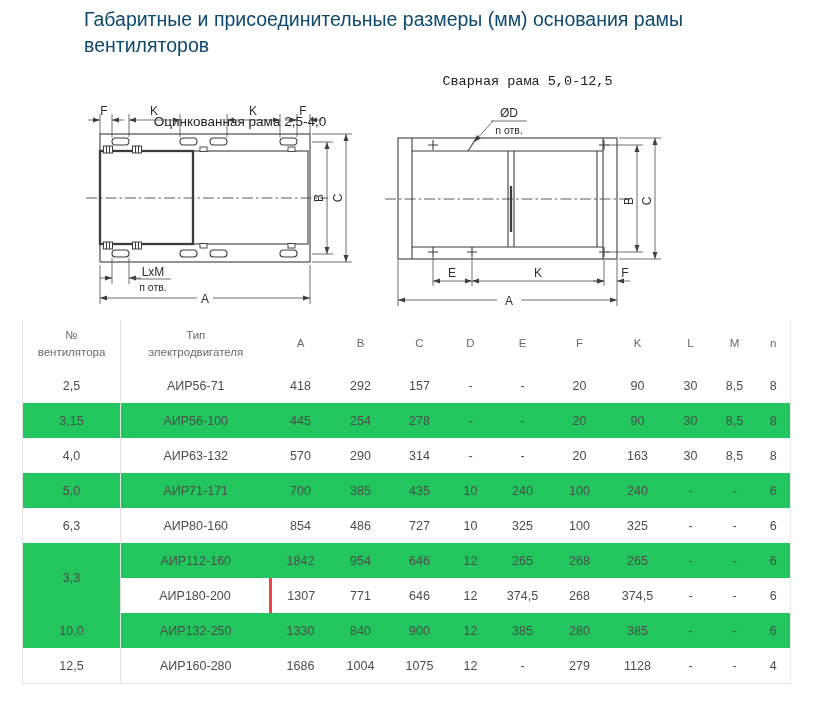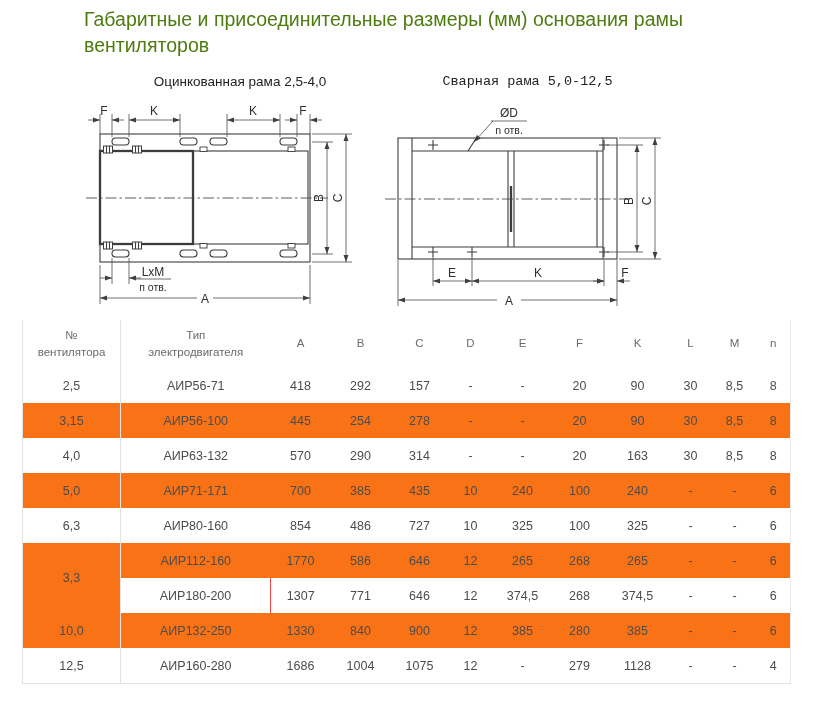--- a/index.html
+++ b/index.html
@@ -3,27 +3,27 @@
 <meta charset="utf-8">
 <style>
   html,body{margin:0;padding:0;background:#fff;}
   body{
     width:818px;height:702px;position:relative;overflow:hidden;
     font-family:"Liberation Sans", sans-serif;
     -webkit-font-smoothing:antialiased;
   }
   .page-title{
     position:absolute;left:84px;top:6px;width:648px;
-    font-size:19.5px;line-height:1.34;color:#4d7c0f;font-weight:400;
+    font-size:19.5px;line-height:1.34;color:#0c4a6e;font-weight:400;
   }
   .dgm-caption{
     position:absolute;top:74px;text-align:center;
     font-size:13.5px;color:#222;font-weight:500;
   }
-  .cap-left{left:95px;width:290px;}
+  .cap-left{left:95px;width:290px;margin-top:40px;}
   .cap-right{left:385px;width:285px;font-family:Liberation Mono, monospace;}
   .dgm{position:absolute;top:94px;}
   .dgm-left{left:40px;}
   .dgm-right{left:385px;}
   .dgm .main{stroke:#3c3c3c;stroke-width:1.1;fill:none;}
   .dgm .bold{stroke-width:2.3;}
   .dgm .dim{stroke:#4b4b4b;stroke-width:0.8;fill:none;}
   .dgm .cl{stroke:#4b4b4b;stroke-width:0.9;stroke-dasharray:11 3 2.5 3;}
   .dgm .bolt{fill:#fff;stroke:#3c3c3c;stroke-width:1;}
   .dgm .mark{fill:#fff;stroke:#3c3c3c;stroke-width:0.9;}
@@ -36,22 +36,22 @@
   }
   .dims-table th{
     height:48px;font-weight:400;font-size:11.5px;color:#6a6a6a;
     text-align:center;vertical-align:middle;line-height:1.5;padding:0;
   }
   .dims-table td{
     height:35px;font-size:12.5px;color:#4c4c4c;
     text-align:center;vertical-align:middle;padding:0;
   }
   .dims-table .col-no{border-right:1px solid #e3e3e6;}
-  .dims-table tr.shade td{background:#f97316;}
-  .dims-table td.type-sep{border-right:1px solid #ef4444;background:#fff;}
+  .dims-table tr.shade td{background:#22c55e;}
+  .dims-table td.type-sep{border-right:3px solid #ef4444;background:#fff;}
 </style>
 </head>
 <body>
 
 <div class="page-title">Габаритные и присоединительные размеры (мм) основания рамы вентиляторов</div>
 
 <div class="dgm-caption cap-left">Оцинкованная рама 2,5-4,0</div>
 <div class="dgm-caption cap-right">Сварная рама 5,0-12,5</div>
 
 <svg class="dgm dgm-left" width="330" height="220" viewBox="0 0 330 220">
@@ -309,22 +309,22 @@
         <td>325</td>
         <td>100</td>
         <td>325</td>
         <td>-</td>
         <td>-</td>
         <td>6</td>
       </tr>
       <tr class="shade">
         <td class="col-no" rowspan="2">3,3</td>
         <td>АИР112-160</td>
-        <td>1770</td>
-        <td>586</td>
+        <td>1842</td>
+        <td>954</td>
         <td>646</td>
         <td>12</td>
         <td>265</td>
         <td>268</td>
         <td>265</td>
         <td>-</td>
         <td>-</td>
         <td>6</td>
       </tr>
       <tr>

